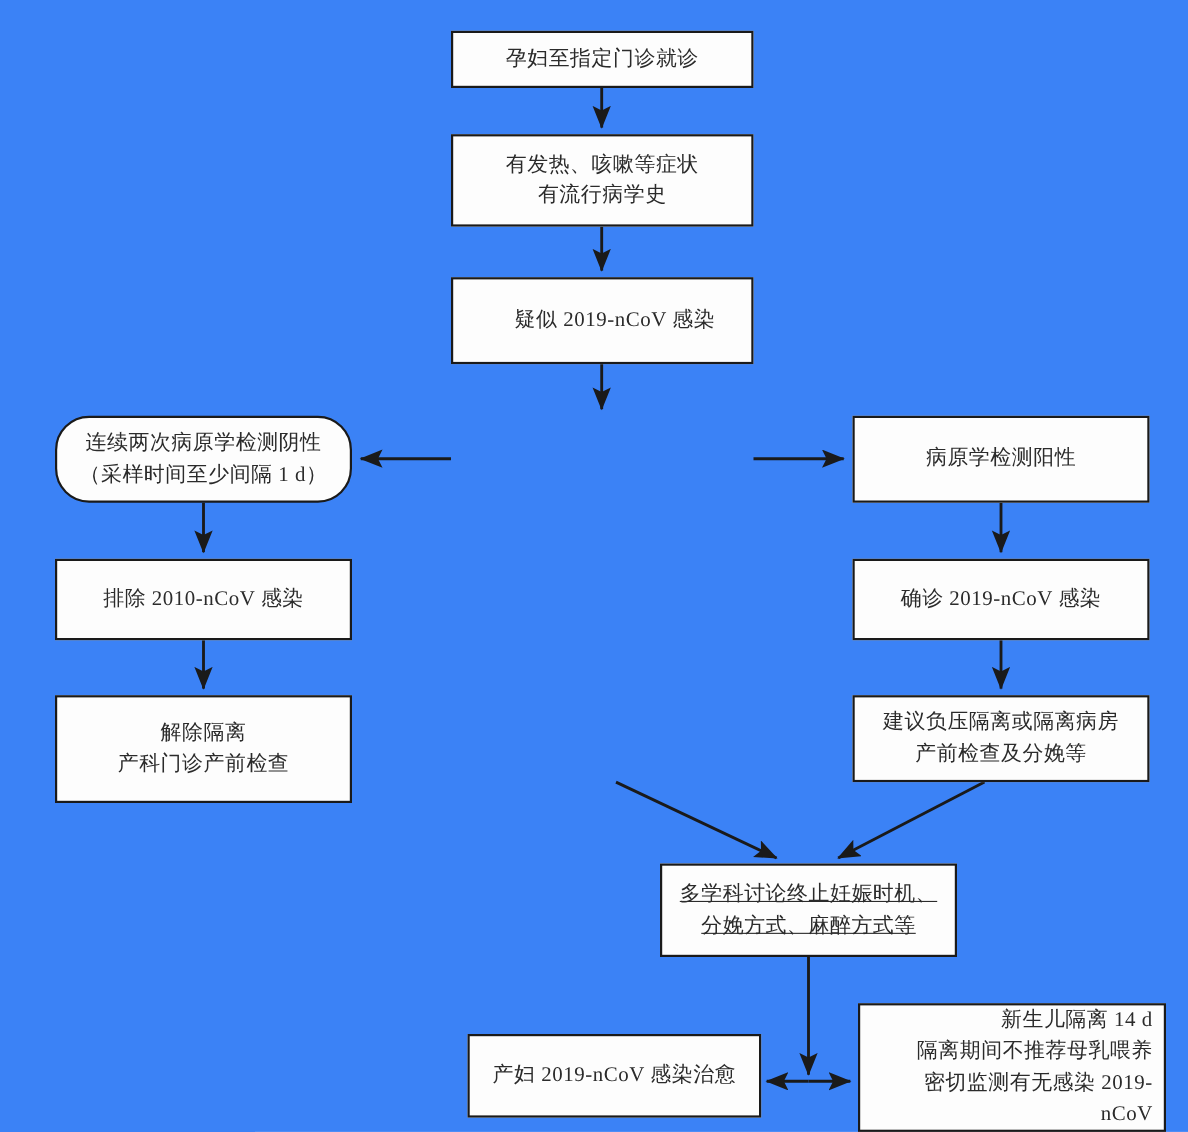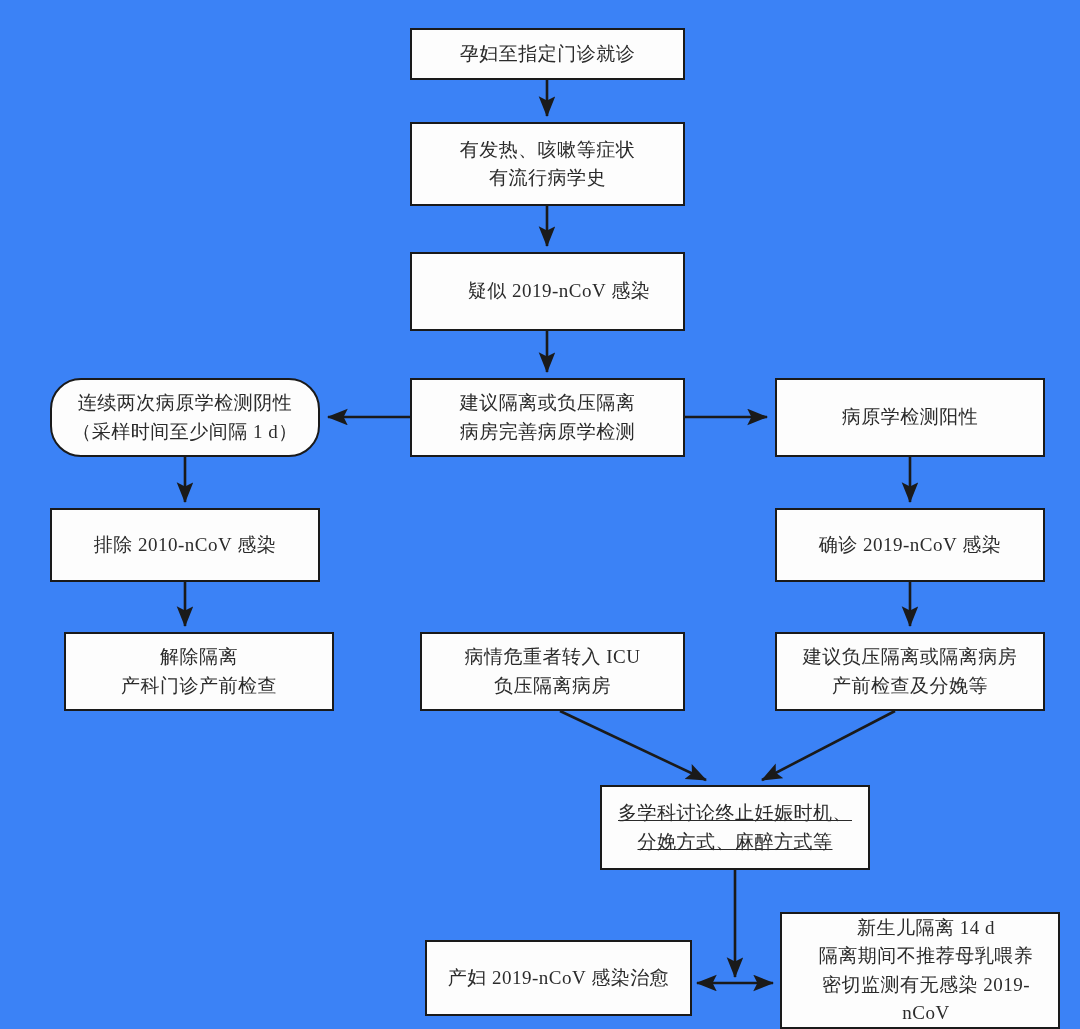--- a/index.html
+++ b/index.html
@@ -42,21 +42,21 @@
     letter-spacing: 0.5px;
     z-index: 2;
   }
   .node-box .node-text {
     display: block;
     white-space: pre-line;
     padding: 0 10px;
   }
   .node-box.align-left {
     justify-content: flex-start;
-    text-align: center;
+    text-align: right;
   }
   .node-box.align-left .node-text {
     padding-left: 22px;
   }
 </style>
 </head>
 <body>
 
 <div id="chart-root">
 
@@ -102,51 +102,43 @@
 
   <div class="node-box" style="left:410px; top:122px; width:275px; height:84px;">
     <span class="node-text">有发热、咳嗽等症状
 有流行病学史</span>
   </div>
 
   <div class="node-box" style="left:410px; top:252px; width:275px; height:79px;padding-left:23px;">
     <span class="node-text">疑似 2019-nCoV 感染</span>
   </div>
 
-  <div class="node-box" style="left:410px; top:378px; width:275px; height:79px;">
-    <span class="node-text">建议隔离或负压隔离
-病房完善病原学检测</span>
-  </div>
 
   <div class="node-box" style="left:50px; top:378px; width:270px; height:79px;border-radius:31px;">
     <span class="node-text">连续两次病原学检测阴性
 （采样时间至少间隔 1 d）</span>
   </div>
 
   <div class="node-box" style="left:775px; top:378px; width:270px; height:79px;">
     <span class="node-text">病原学检测阳性</span>
   </div>
 
   <div class="node-box" style="left:50px; top:508px; width:270px; height:74px;">
     <span class="node-text">排除 2010-nCoV 感染</span>
   </div>
 
   <div class="node-box" style="left:775px; top:508px; width:270px; height:74px;">
     <span class="node-text">确诊 2019-nCoV 感染</span>
   </div>
 
-  <div class="node-box" style="left:64px; top:632px; width:270px; height:79px;">
+  <div class="node-box" style="left:50px; top:632px; width:270px; height:98px;">
     <span class="node-text">解除隔离
 产科门诊产前检查</span>
   </div>
 
-  <div class="node-box" style="left:420px; top:632px; width:265px; height:79px;">
-    <span class="node-text">病情危重者转入 ICU
-负压隔离病房</span>
-  </div>
 
   <div class="node-box" style="left:775px; top:632px; width:270px; height:79px;">
     <span class="node-text">建议负压隔离或隔离病房
 产前检查及分娩等</span>
   </div>
 
   <div class="node-box" style="left:600px; top:785px; width:270px; height:85px;text-decoration:underline;">
     <span class="node-text">多学科讨论终止妊娠时机、
 分娩方式、麻醉方式等</span>
   </div>

